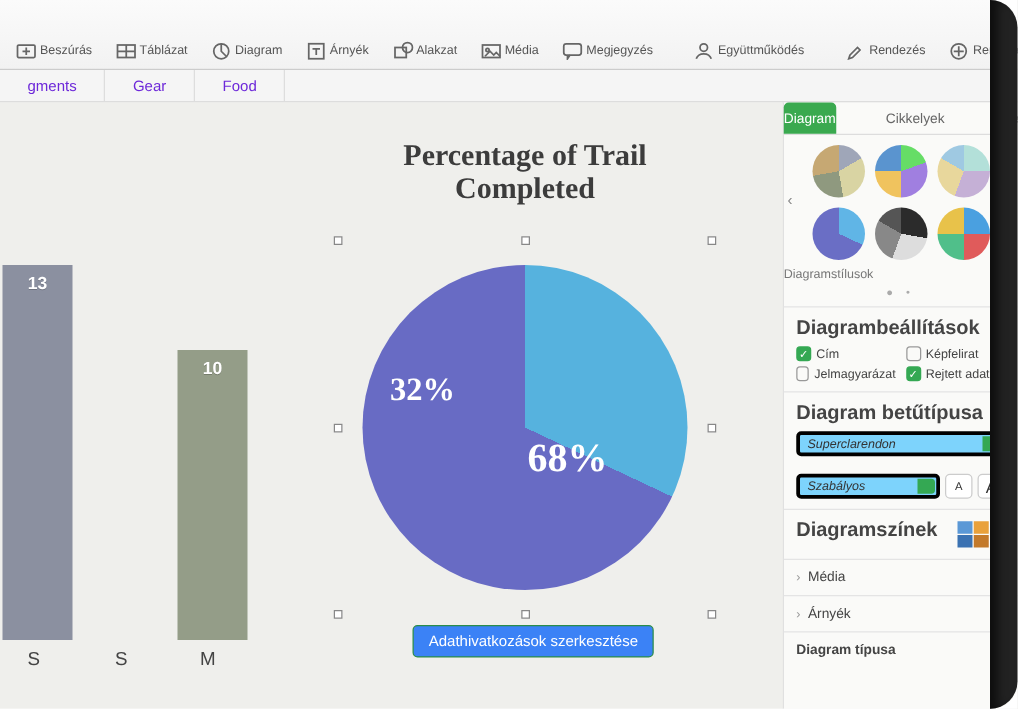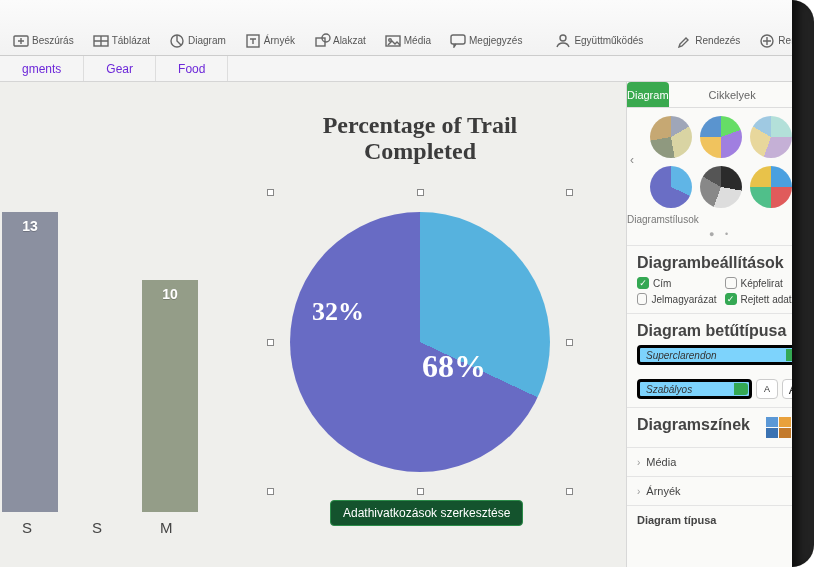--- a/index.html
+++ b/index.html
@@ -28,21 +28,21 @@
   .bars .bar { width: 56px; }
   .bars .bar-lbl { font-weight: bold; color: #fff; font-size: 14px; margin-bottom: -22px; position: relative; z-index: 2; text-shadow: 0 1px 0 rgba(0,0,0,.2); }
   .bars .x-lbl { position: absolute; bottom: 6px; font-size: 15px; color: #444; }
 
   
   .chart-title { position: absolute; left: 270px; right: 0; top: 30px; width: 300px; text-align: center; font-family: Georgia, "Times New Roman", serif; font-weight: 700; font-size: 24px; color: #3c3c3c; line-height: 1.1; }
   .pie-sel { position: absolute; left: 270px; top: 110px; width: 300px; height: 300px; }
   .sel-handle { position: absolute; width: 7px; height: 7px; background: #fff; border: 1px solid #888; }
   .pie { width: 260px; height: 260px; border-radius: 50%; position: absolute; left: 20px; top: 20px; background: conic-gradient(#56b2de 0deg 115.2deg, #686bc4 115.2deg 360deg); }
   .pie-lbl { position: absolute; color: #fff; font-weight: 800; font-family: Georgia, serif; }
-  .edit-btn { position: absolute; left: 330px; top: 418px; background: #14532d; color: #fff; border: 1px solid #2b8c49; padding: 5px 12px; border-radius: 4px; font-size: 12px; cursor: pointer; }
+  .edit-btn { position: absolute; left: 330px; top: 418px; background: #3b82f6; color: #fff; border: 1px solid #2b8c49; padding: 5px 12px; border-radius: 4px; font-size: 12px; cursor: pointer; }
 
   
   .side-tabs { display: flex; height: 26px; border-bottom: 1px solid #ddd; }
   .side-tab { flex: 1; text-align: center; line-height: 26px; font-size: 11px; cursor: pointer; }
   .side-tab.active { background: #3aa94f; color: #fff; border-radius: 4px 4px 0 0; }
   .side-tab.inactive { color: #666; padding-left: 40px; }
   .thumbs { position: relative; padding: 8px 14px 4px; display: flex; flex-wrap: wrap; gap: 8px; justify-content: center; }
   .thumb { width: 42px; height: 42px; border-radius: 50%; cursor: pointer; }
   .thumbs-arrow { position: absolute; top: 50%; transform: translateY(-50%); font-size: 12px; color: #888; cursor: pointer; }
   .thumbs-arrow.l { left: 3px; } .thumbs-arrow.r { right: 3px; }

